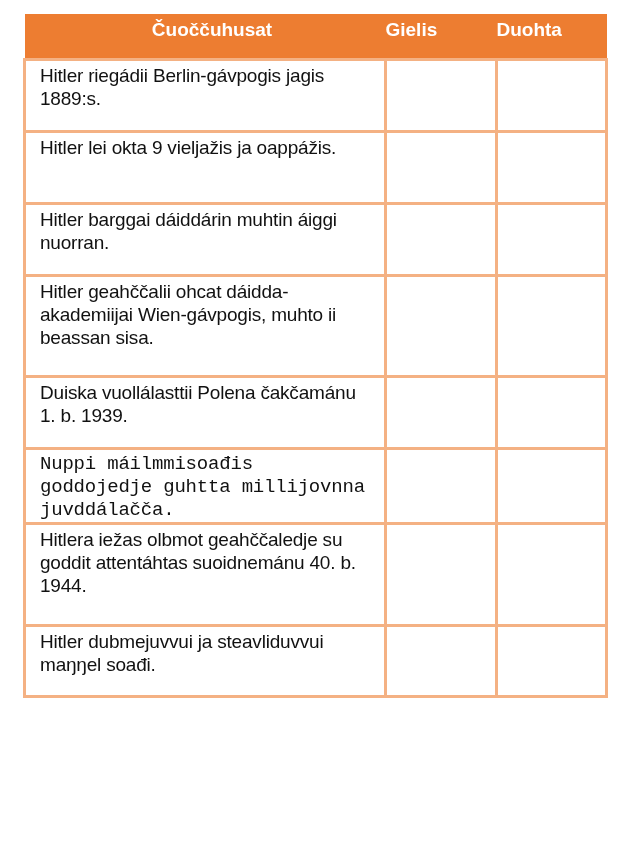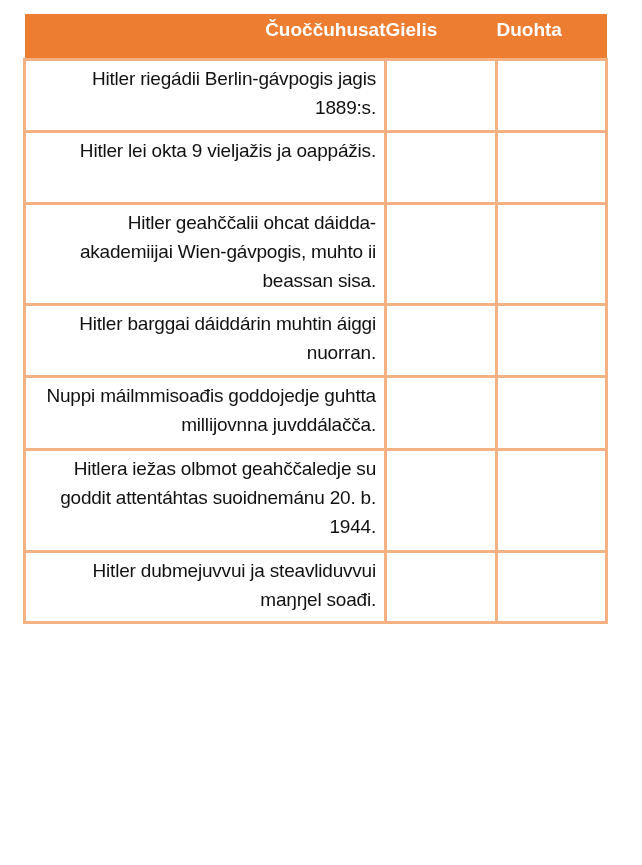--- a/index.html
+++ b/index.html
@@ -23,39 +23,38 @@
       table-layout: fixed;
     }
     .tbl col.c1 { width: 361px; }
     .tbl col.c2 { width: 111px; }
     .tbl col.c3 { width: 110px; }
     .tbl th {
       background: #ED7D31;
       color: #ffffff;
       font-weight: bold;
       font-size: 19px;
-      text-align: right;
+      text-align: center;
       height: 45px;
       padding: 0 0 0 14px;
       vertical-align: top;
       padding-top: 5px;
       border: none;
       box-sizing: border-box;
     }
     .tbl th.hc { text-align: left; padding-left: 0; }
     .tbl td {
       border: 3px solid #F4B183;
       vertical-align: top;
       font-size: 19px;
-      line-height: 29px;
+      line-height: 23px;
       color: #111111;
       padding: 3px 8px 0 14px;
       box-sizing: border-box;
       letter-spacing: -0.2px;
-      text-align: right;
     }
     .tbl td.empty { padding: 0; }
   </style>
 </head>
 <body>
 
 <table class="tbl">
   <colgroup>
     <col class="c1">
       <col class="c2">
@@ -72,37 +71,42 @@
       <tr style="height: 72px;">
         <td>Hitler riegádii Berlin-gávpogis jagis 1889:s.</td>
         <td class="empty"></td>
         <td class="empty"></td>
       </tr>
       <tr style="height: 72px;">
         <td>Hitler lei okta 9 vieljažis ja oappážis.</td>
         <td class="empty"></td>
         <td class="empty"></td>
       </tr>
+      <tr style="height: 72px;">
+        <td>Hitler barggai dáiddárin muhtin áiggi nuorran.</td>
+        <td class="empty"></td>
+        <td class="empty"></td>
+      </tr>
       <tr style="height: 101px;">
         <td>Hitler geahččalii ohcat  dáidda-akademiijai Wien-gávpogis, muhto ii beassan sisa.</td>
         <td class="empty"></td>
         <td class="empty"></td>
       </tr>
       <tr style="height: 72px;">
-        <td>Hitler barggai dáiddárin muhtin áiggi nuorran.</td>
+        <td>Duiska vuollálasttii Polena čakčamánu  1. b. 1939.</td>
         <td class="empty"></td>
         <td class="empty"></td>
       </tr>
-      <tr style="height: 73px;">
+      <tr style="height: 73px; font-family: Liberation Mono, monospace;">
         <td>Nuppi máilmmisoađis goddojedje guhtta millijovnna juvddálačča.</td>
         <td class="empty"></td>
         <td class="empty"></td>
       </tr>
       <tr style="height: 102px;">
-        <td>Hitlera iežas olbmot geahččaledje su goddit attentáhtas suoidnemánu 20. b. 1944.</td>
+        <td>Hitlera iežas olbmot geahččaledje su goddit attentáhtas suoidnemánu 40. b. 1944.</td>
         <td class="empty"></td>
         <td class="empty"></td>
       </tr>
       <tr style="height: 71px;">
         <td>Hitler dubmejuvvui ja steavliduvvui maŋŋel soađi.</td>
         <td class="empty"></td>
         <td class="empty"></td>
       </tr>
     </tbody>
 </table>

